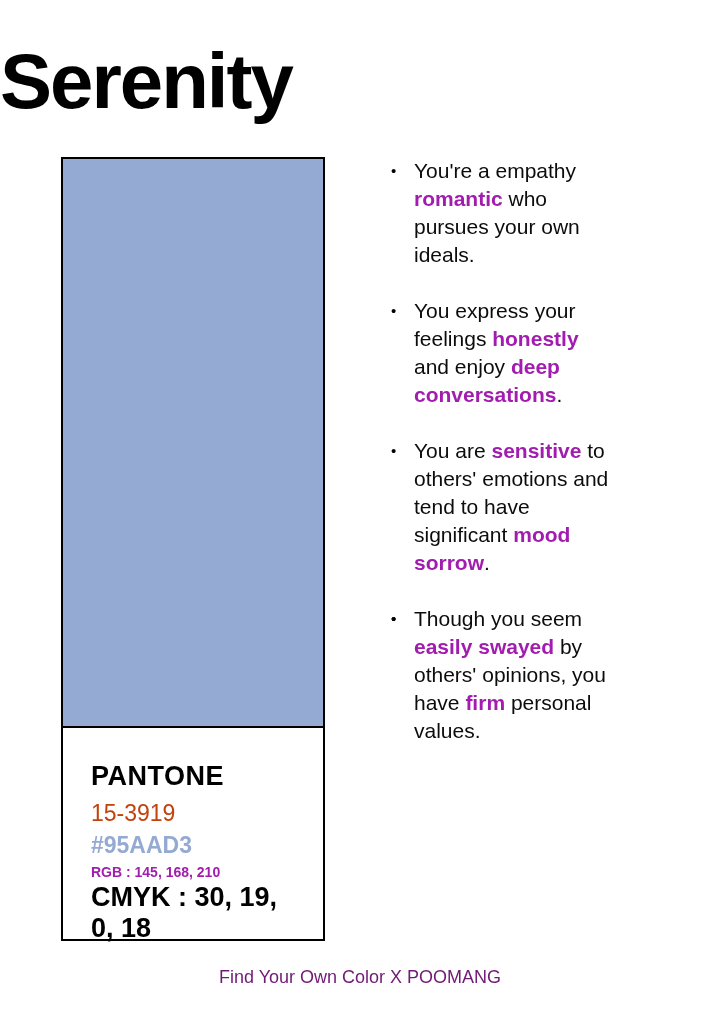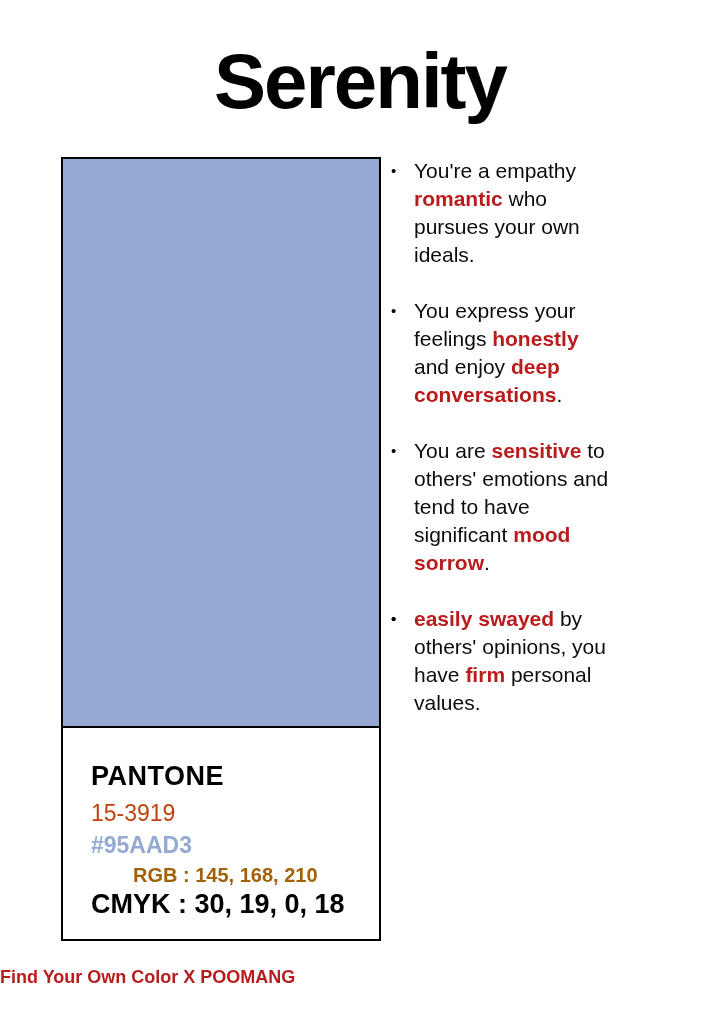--- a/index.html
+++ b/index.html
@@ -6,60 +6,60 @@
   body {
     width: 720px; height: 1020px;
     background: #ffffff;
     font-family: "Liberation Sans", sans-serif;
     color: #0c0c0c;
   }
   .page { position: relative; width: 720px; height: 1020px; overflow: hidden; background: #ffffff; }
 
   .title {
     position: absolute; top: 42px; left: 0; width: 100%;
-    margin: 0; text-align: center;
+    margin: 0; text-align: left;
     font-size: 78px; font-weight: bold; letter-spacing: -2px;
     color: #000000; line-height: 1;
   }
 
   .card {
     position: absolute; left: 61px; top: 157px;
-    width: 320px; height: 784px;
+    width: 264px; height: 784px;
     border: 2px solid #000000; box-sizing: border-box;
     background: #ffffff;
   }
   .swatch {
     width: 100%; height: 567px;
     border-bottom: 2px solid #000000; box-sizing: content-box;
   }
   .info { padding: 33px 16px 0 28px; }
   .brand { font-size: 27px; font-weight: bold; color: #000000; letter-spacing: 0.5px; }
   .code  { font-size: 23px; margin-top: 8px; color: #c2410c; }
   .hex   { font-size: 23px; font-weight: bold; margin-top: 5px; }
-  .rgb   { font-size: 20px; font-weight: bold; margin-top: 5px; color: #a16207; margin-left: 42px; }
+  .rgb   { font-size: 14px; font-weight: bold; margin-top: 5px; color: #a21caf; }
   .cmyk  { font-size: 27px; font-weight: bold; margin-top: 2px; color: #000000; }
 
   .traits {
     position: absolute; left: 390px; top: 157px; width: 292px;
     margin: 0; padding: 0; list-style: none;
   }
   .trait {
     position: relative; padding-left: 24px; margin: 0 0 28px 0;
     font-size: 21px; line-height: 28px; white-space: pre-wrap;
     color: #0c0c0c;
   }
-  .trait strong { font-weight: bold; color: #b91c1c; }
+  .trait strong { font-weight: bold; color: #a21caf; }
   .dot {
     position: absolute; left: 1px; top: 0;
     font-size: 15px; line-height: 28px; color: #000000;
   }
 
   .footer {
     position: absolute; top: 967px; left: 0; width: 100%;
-    text-align: left; font-size: 18px; font-weight: bold; color: #b91c1c;
+    text-align: center; font-size: 18px; font-weight: normal; color: #701a75;
   }
 </style>
 </head>
 <body>
 
 <div class="page">
 
   <h1 class="title">Serenity</h1>
 
   <div class="card">
@@ -81,21 +81,22 @@
       <li class="trait"><span class="dot">•</span><span class="trait-text"><span>You express your
 feelings </span><strong>honestly</strong><span>
 and enjoy </span><strong>deep</strong><span>
 </span><strong>conversations</strong><span>.</span></span></li>
       <li class="trait"><span class="dot">•</span><span class="trait-text"><span>You are </span><strong>sensitive</strong><span> to
 others' emotions and
 tend to have
 significant </span><strong>mood</strong><span>
 </span><strong>sorrow</strong><span>.</span></span></li>
       <li class="trait"><span class="dot">•</span></li>
-      <li class="trait"><span class="dot">•</span><span class="trait-text"><strong>easily swayed</strong><span> by
+      <li class="trait"><span class="dot">•</span><span class="trait-text"><span>Though you seem
+</span><strong>easily swayed</strong><span> by
 others' opinions, you
 have </span><strong>firm</strong><span> personal
 values.</span></span></li>
     </ul>
 
   <div class="footer">Find Your Own Color X POOMANG</div>
 
 </div>
 
 </body></html>

